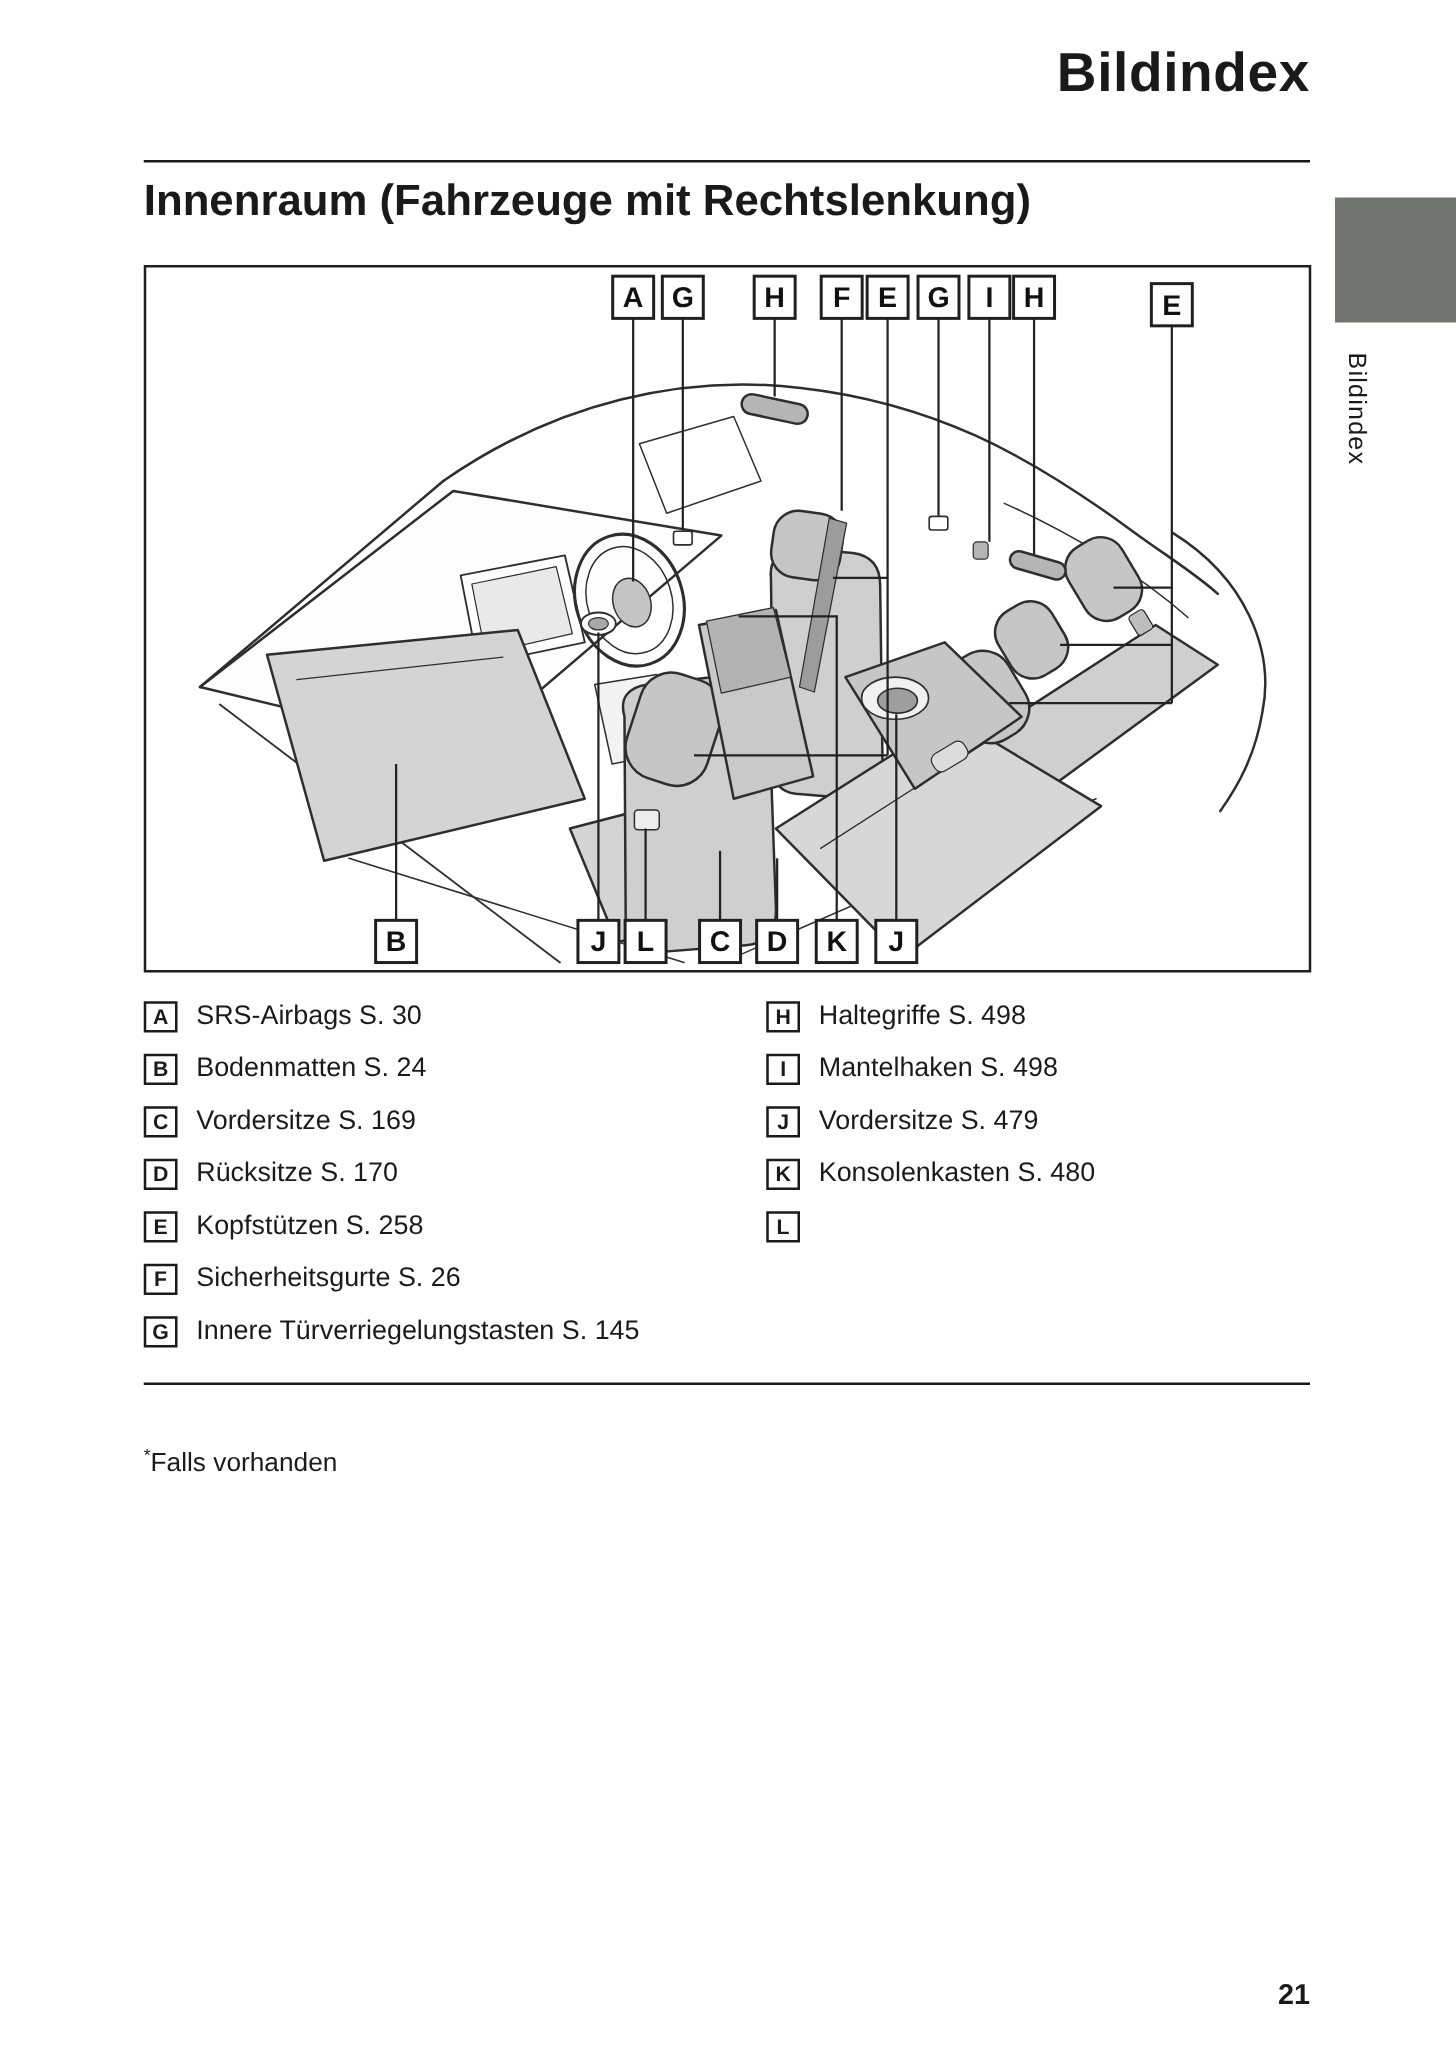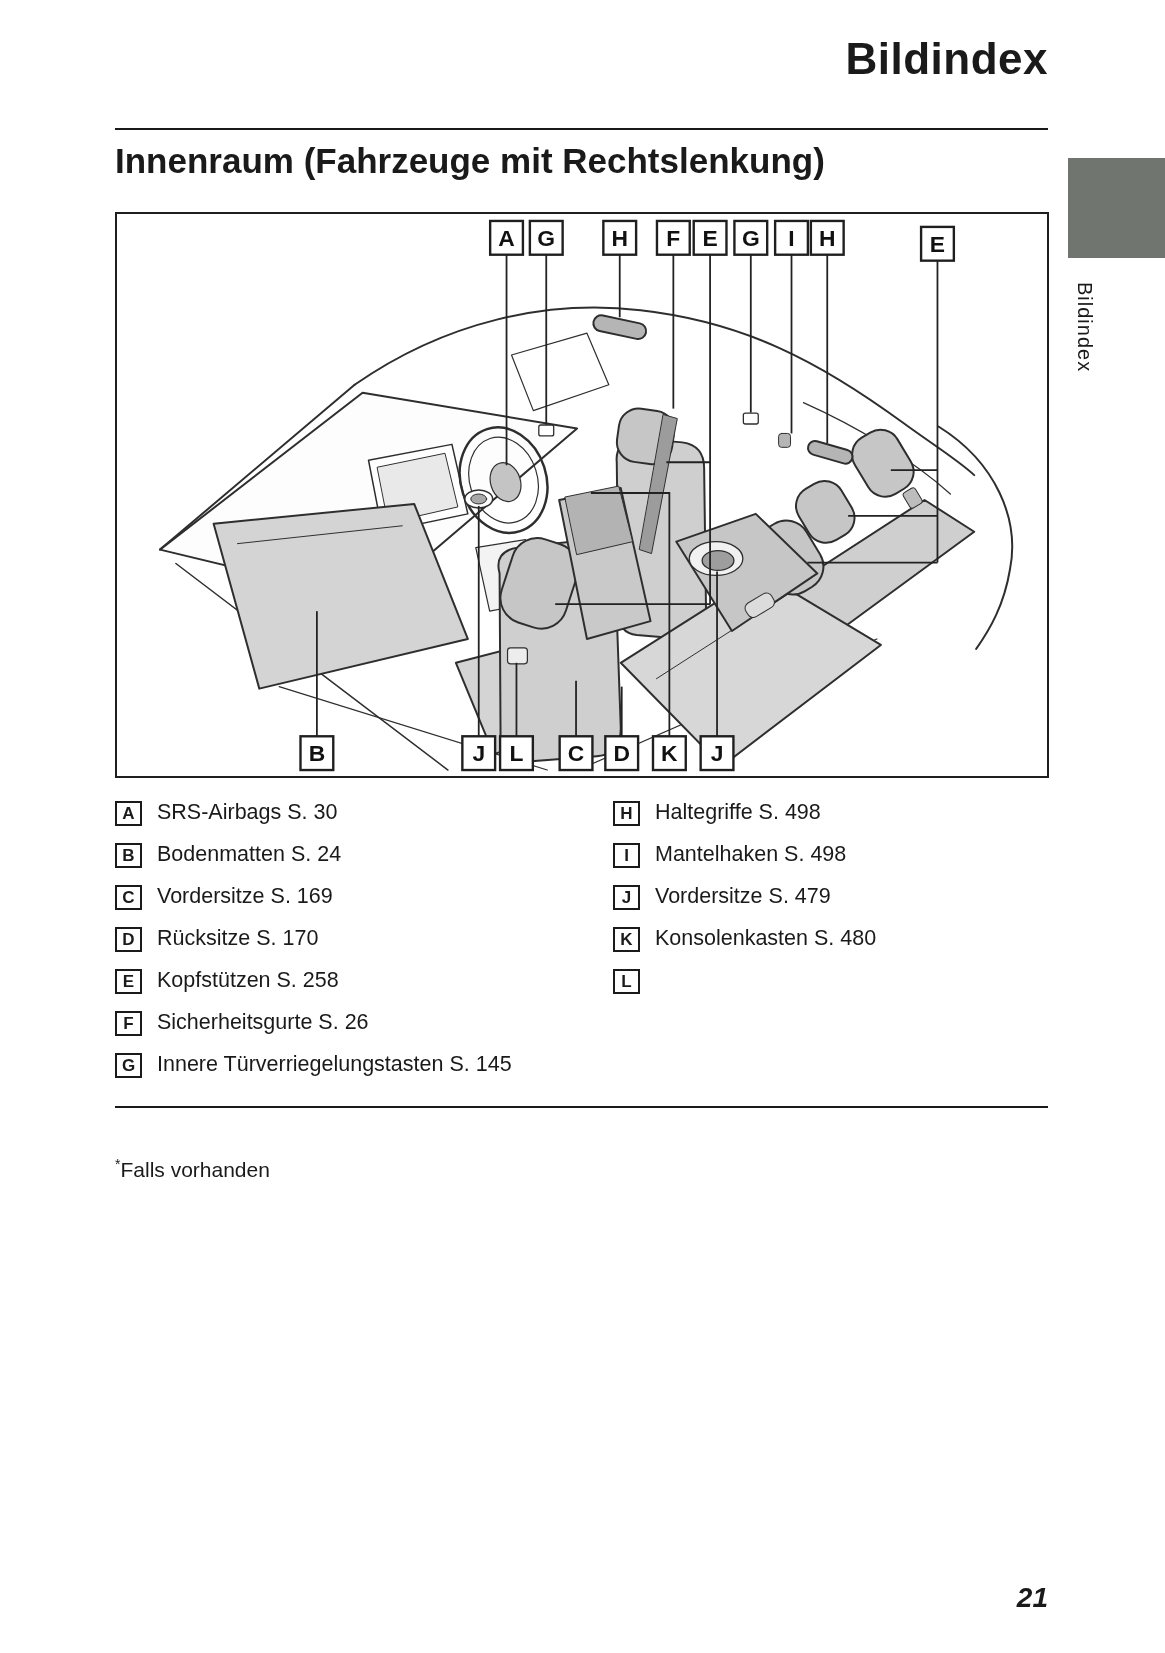--- a/index.html
+++ b/index.html
@@ -32,21 +32,21 @@
     display:flex; align-items:center; justify-content:center;
     font-size:17px; font-weight:bold; background:#fff;
   }
   .legend-text { margin-left:15px; font-size:21.5px; line-height:30px; }
   .legend-col.left  .legend-text { max-width:375px; }
   .legend-col.right .legend-text { max-width:400px; }
   .legend-text sup { font-size:13px; }
   .divider { position:absolute; left:115px; top:1106px; width:933px; height:2px; background:#1a1a1a; }
   .footnote { position:absolute; left:115px; top:1144px; font-size:21px;margin-top:12px; }
   .footnote sup { font-size:14px; }
-  .page-number { position:absolute; top:1582px; right:117px; font-size:28px; font-weight:bold;font-style:italic; }
+  .page-number { position:absolute; top:1582px; right:117px; font-size:23px; font-weight:bold; }
   
   .art { fill:none; stroke:#2e2e2e; stroke-width:2; stroke-linecap:round; stroke-linejoin:round; }
   .leaders path { fill:none; stroke:#222; stroke-width:1.8; }
   .callouts rect { fill:#fff; stroke:#1f1f1f; stroke-width:2.4; }
   .callouts text { font-family:"Liberation Sans", sans-serif; font-size:23px; font-weight:bold; fill:#111; text-anchor:middle; }
 </style>
 </head>
 <body>
 
 <div class="page">

